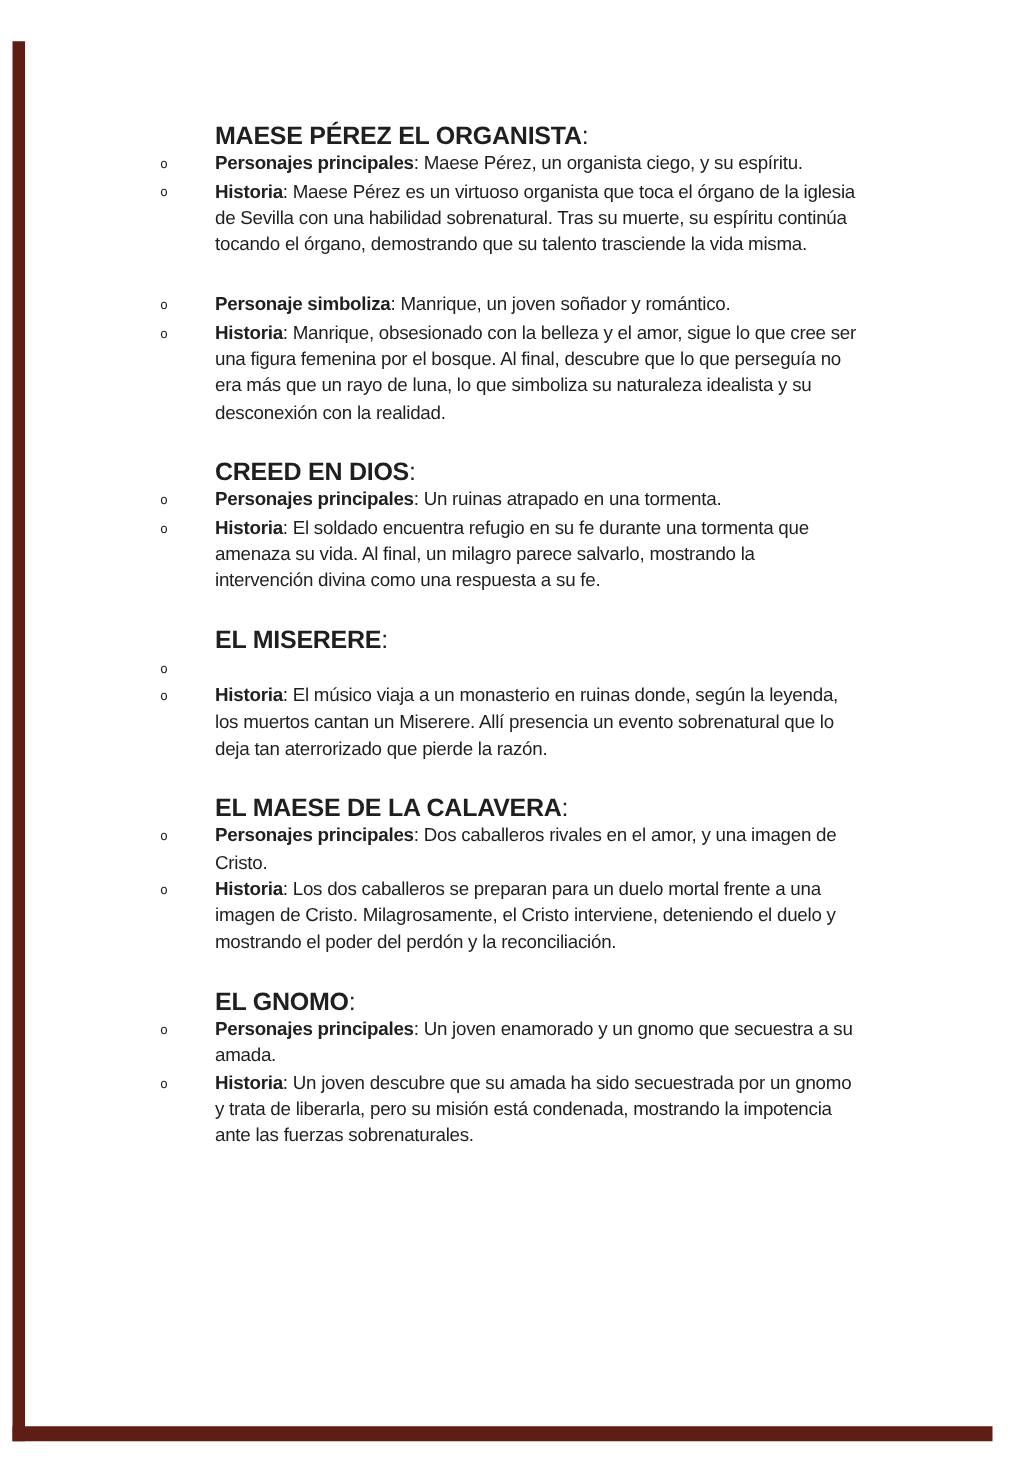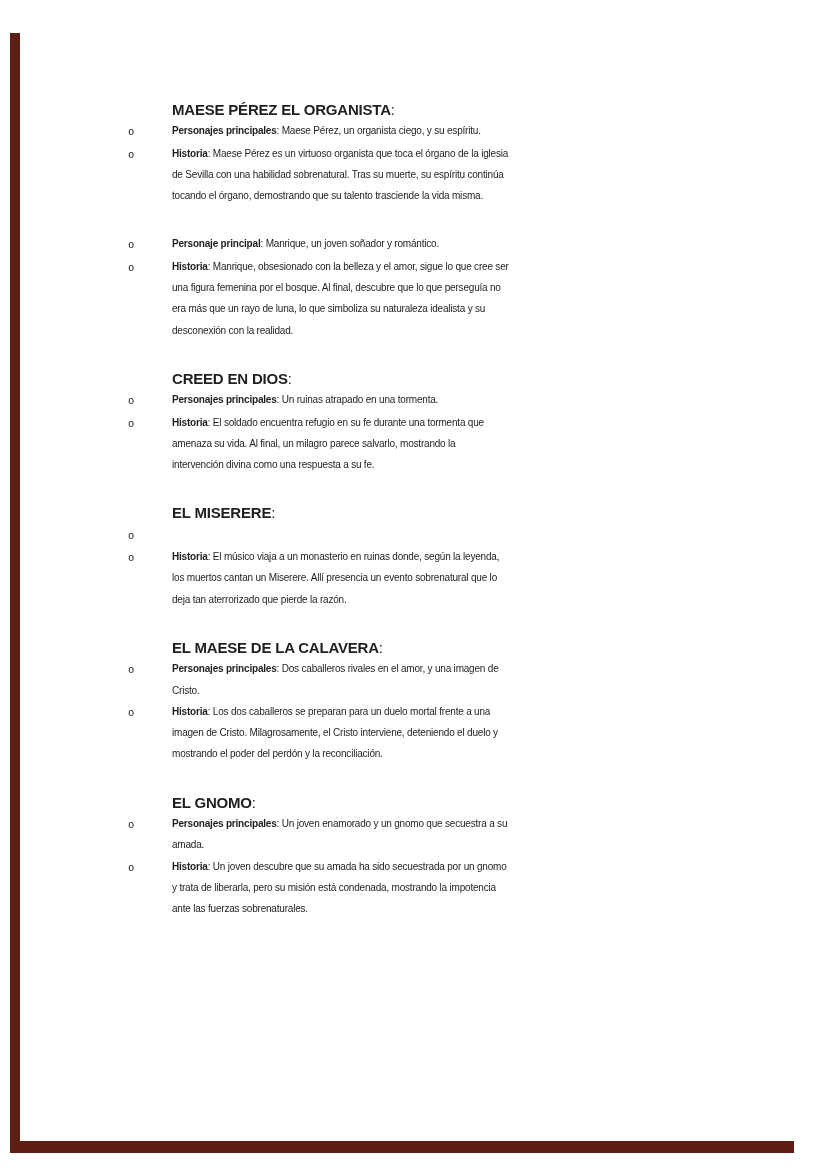--- a/index.html
+++ b/index.html
@@ -14,21 +14,21 @@
   }
   .content {
     position: absolute;
     top: 99px;
     left: 0;
     right: 0;
   }
   .section { margin: 0 0 27px 0; }
   .heading {
     margin: 0 0 0 172px;
-    font-size: 15px;
+    font-size: 20px;
     line-height: 21.3px;
     letter-spacing: -0.2px;
     white-space: pre-wrap;
   }
   .heading b { font-weight: bold; }
   .item {
     display: flex;
     align-items: flex-start;
     padding-left: 128px;
   }
@@ -37,21 +37,21 @@
     width: 44px;
     font-family: "DejaVu Sans Mono", monospace;
     font-size: 10.5px;
     line-height: 21.3px;
     padding-top: 1px;
     color: #1f1f1f;
   }
   .item p {
     margin: 0;
     max-width: 600px;
-    font-size: 10px;
+    font-size: 15px;
     line-height: 21.3px;
     letter-spacing: -0.2px;
     white-space: pre-wrap;
   }
   .item p b { font-weight: bold; }
   .border-left {
     position: absolute;
     left: 10px;
     top: 33px;
     width: 10px;
@@ -85,21 +85,21 @@
           <span class="marker">o</span>
           <p><b>Historia</b><span>: </span><span>Maese Pérez es un virtuoso organista que toca el órgano de la iglesia
 de Sevilla con una habilidad sobrenatural. Tras su muerte, su espíritu continúa
 tocando el órgano, demostrando que su talento trasciende la vida misma.</span></p>
         </div>
     </div>
 
     <div class="section">
       <div class="item">
           <span class="marker">o</span>
-          <p><b>Personaje principal</b><span>: </span><span>Manrique, un joven soñador y romántico.</span></p>
+          <p><b>Personaje simboliza</b><span>: </span><span>Manrique, un joven soñador y romántico.</span></p>
         </div>
       <div class="item">
           <span class="marker">o</span>
           <p><b>Historia</b><span>: </span><span>Manrique, obsesionado con la belleza y el amor, sigue lo que cree ser
 una figura femenina por el bosque. Al final, descubre que lo que perseguía no
 era más que un rayo de luna, lo que simboliza su naturaleza idealista y su
 desconexión con la realidad.</span></p>
         </div>
     </div>
 

